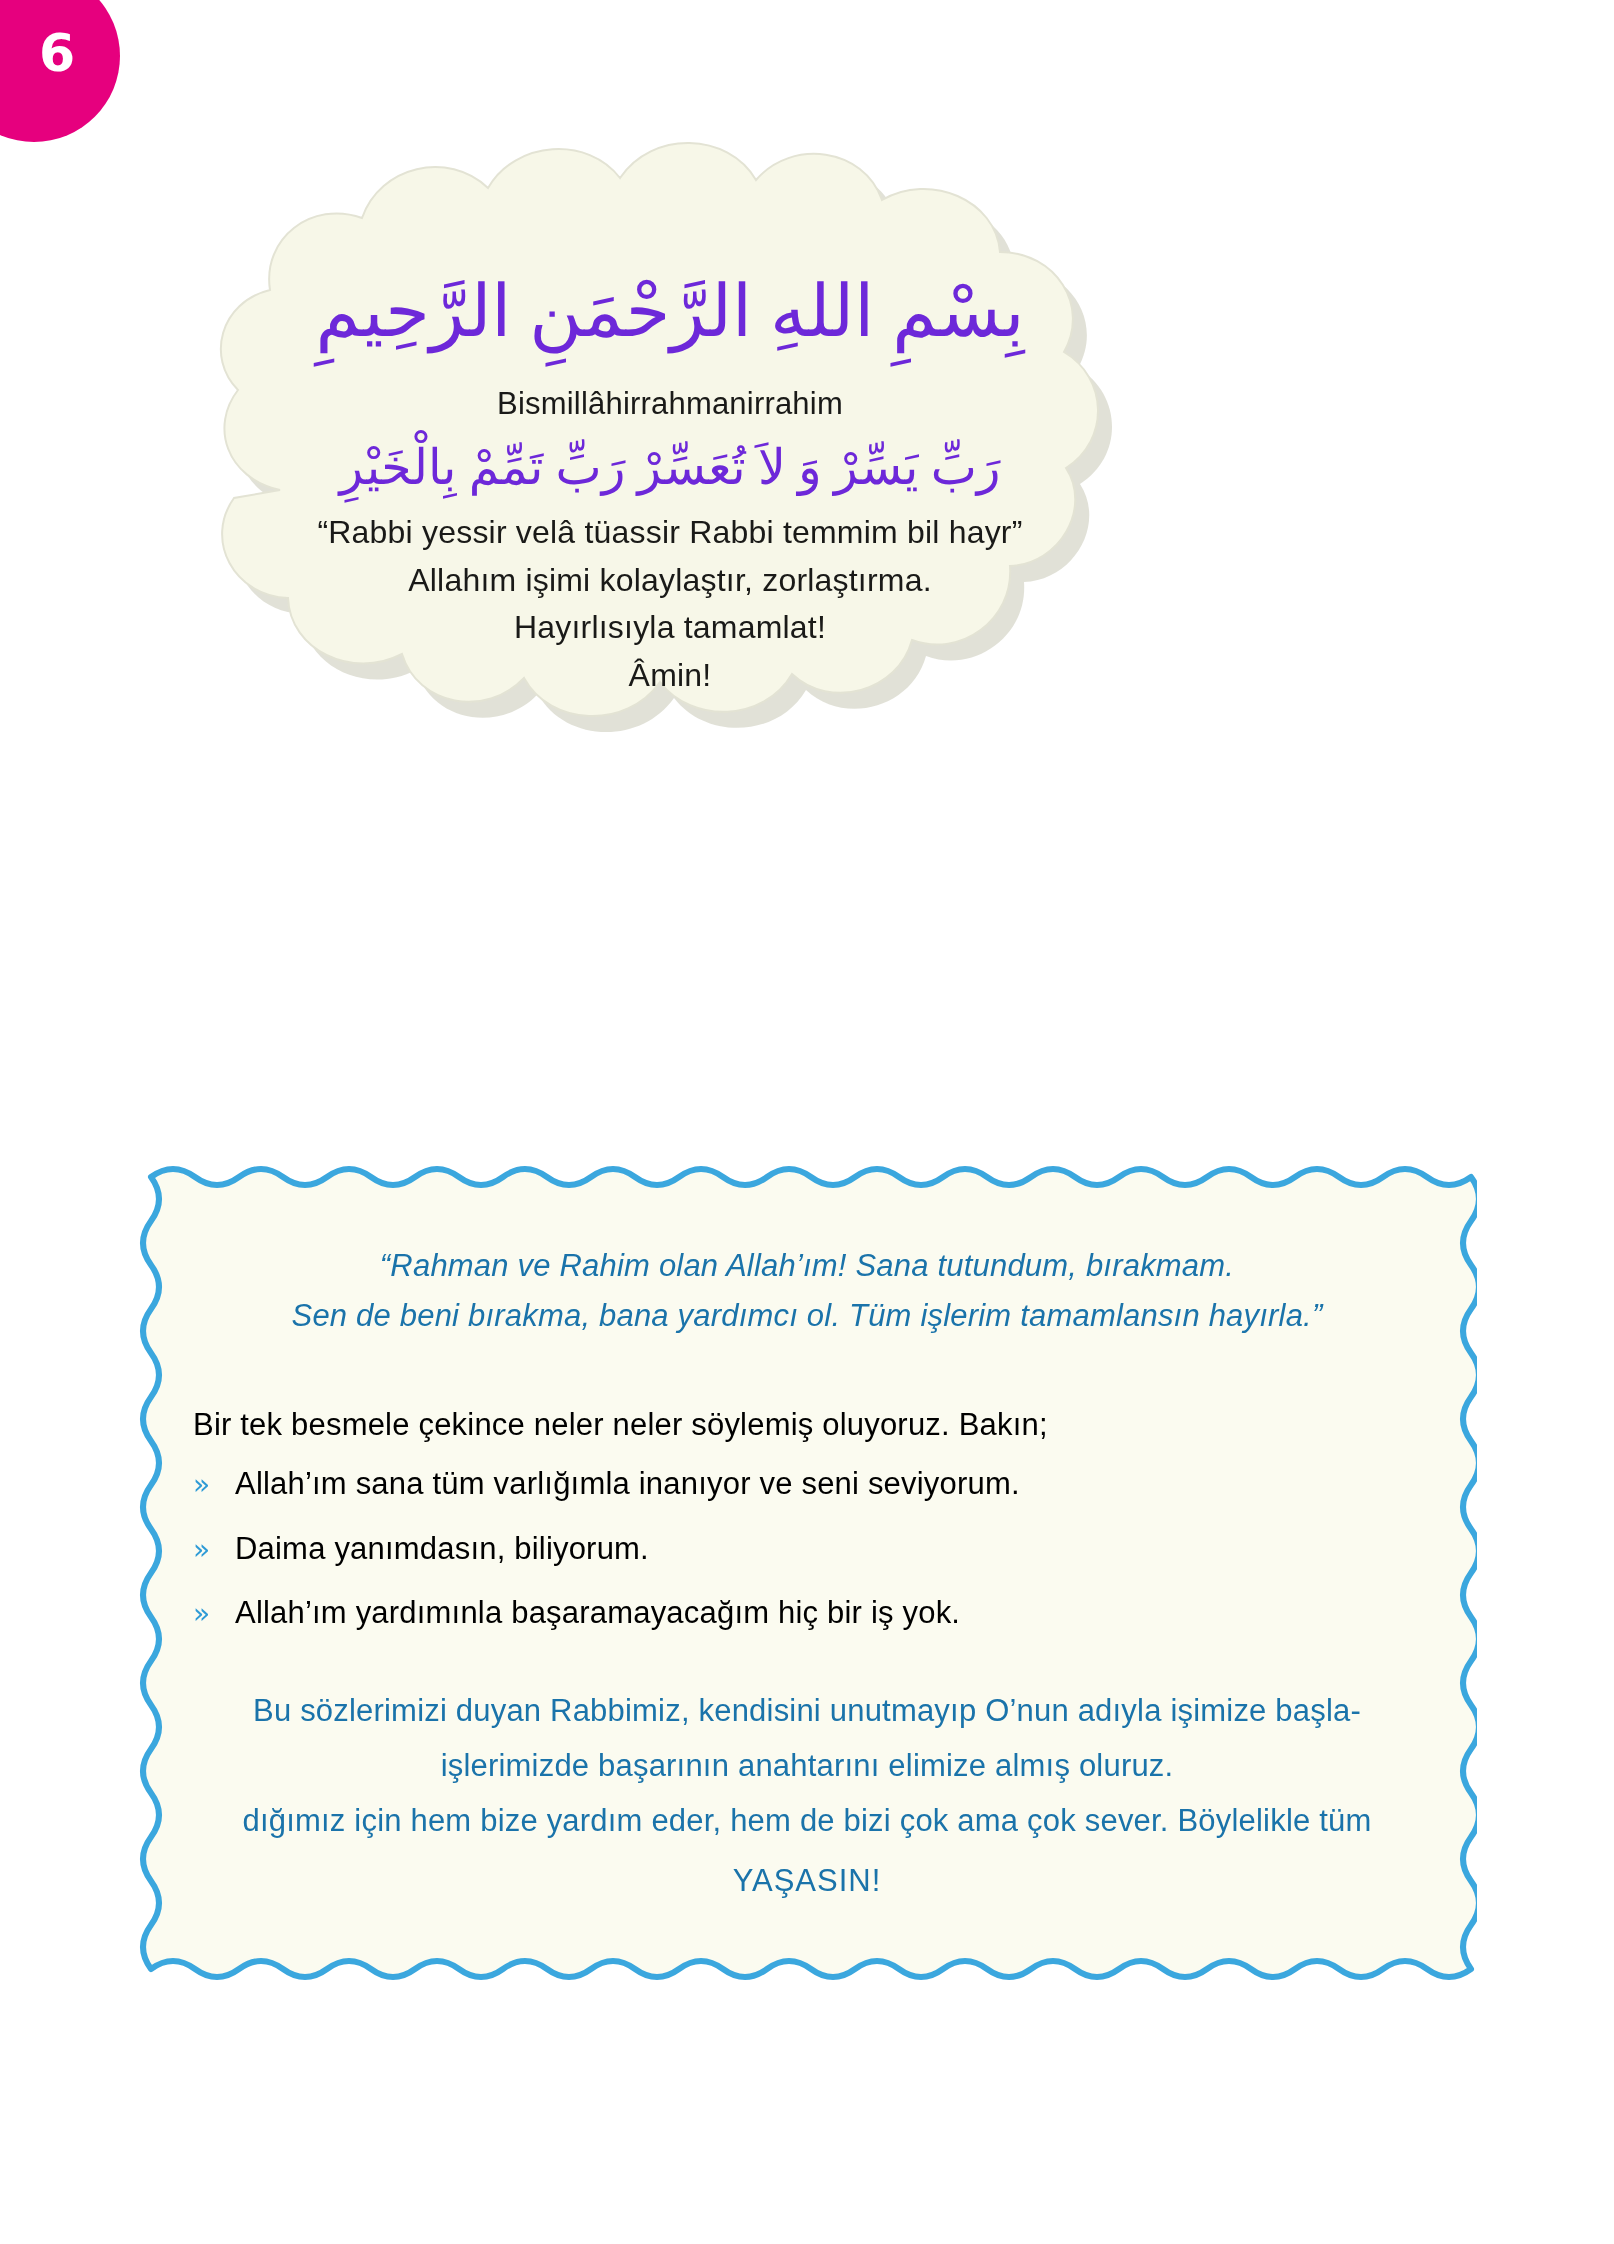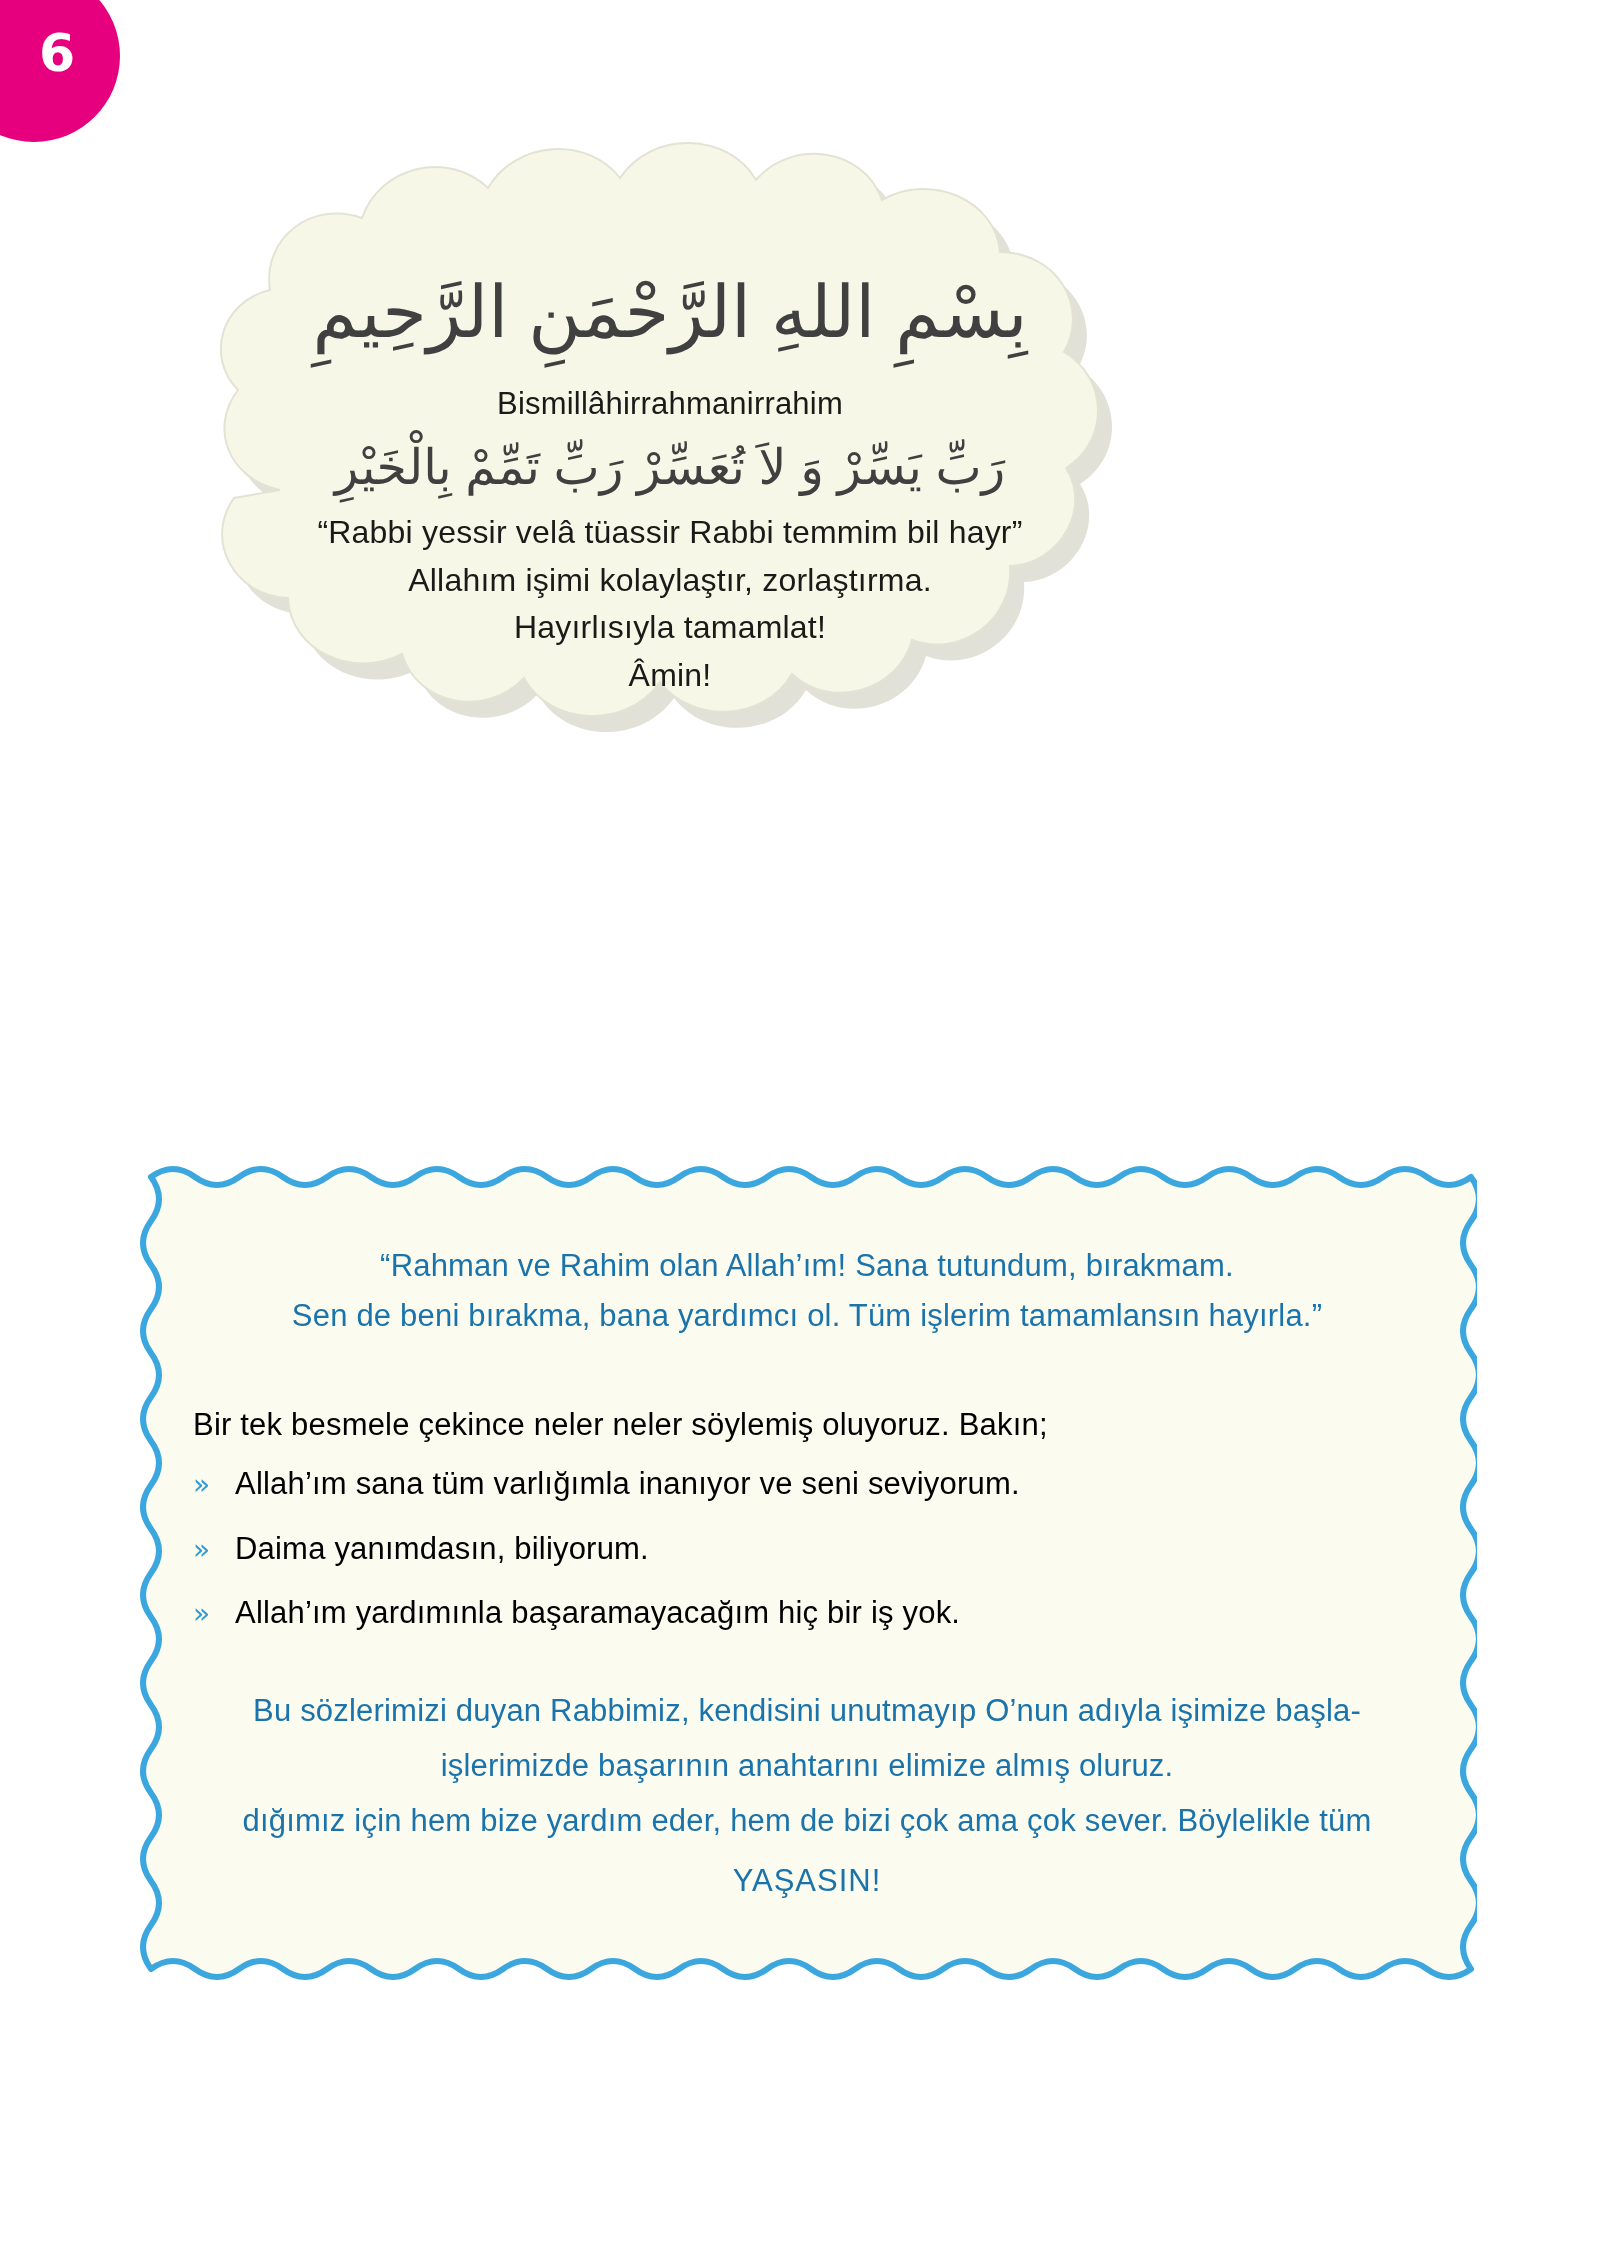--- a/index.html
+++ b/index.html
@@ -57,24 +57,24 @@
   }
   #cloud-text {
     position: absolute;
     left: 60px;
     top: 150px;
     width: 960px;
     text-align: center;
     color: #1a1a18;
   }
   .ar-line {
-    font-family: Liberation Sans, sans-serif;
+    font-family: Liberation Serif, serif;
     direction: rtl;
     unicode-bidi: bidi-override;
-    color: #404040;
+    color: #6d28d9;
   }
   #ar-basmala {
     font-size: 72px;
     line-height: 1.45;
     margin: 0 0 6px 0;
     white-space: nowrap;
   }
   #translit-basmala {
     font-size: 31px;
     line-height: 1.3;
@@ -125,20 +125,21 @@
     color: #000000;
   }
   #quote-block {
     text-align: center;
     font-size: 31px;
     line-height: 1.62;
     letter-spacing: 0.2px;
   }
   #quote-block .ql {
     display: block;
+    font-style: italic;
   }
   #intro-line {
     margin-top: 66px;
     font-size: 31px;
     letter-spacing: 0.2px;
     text-align: left;
     padding-left: 4px;
   }
   ul#bullets {
     list-style: none;

